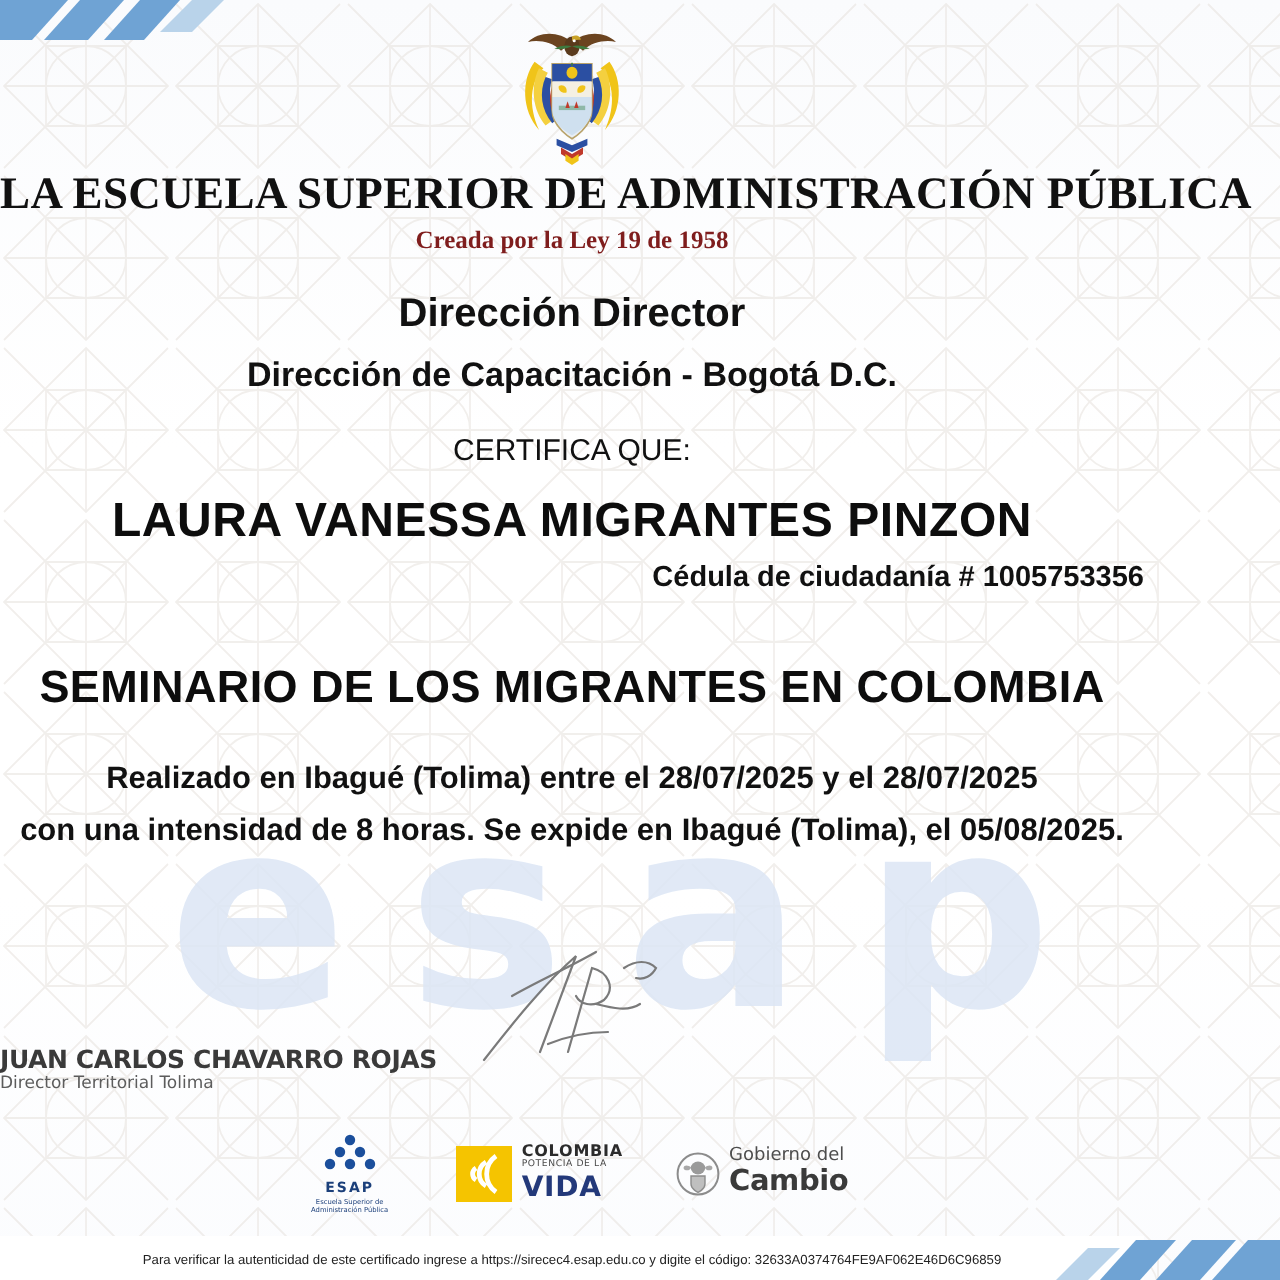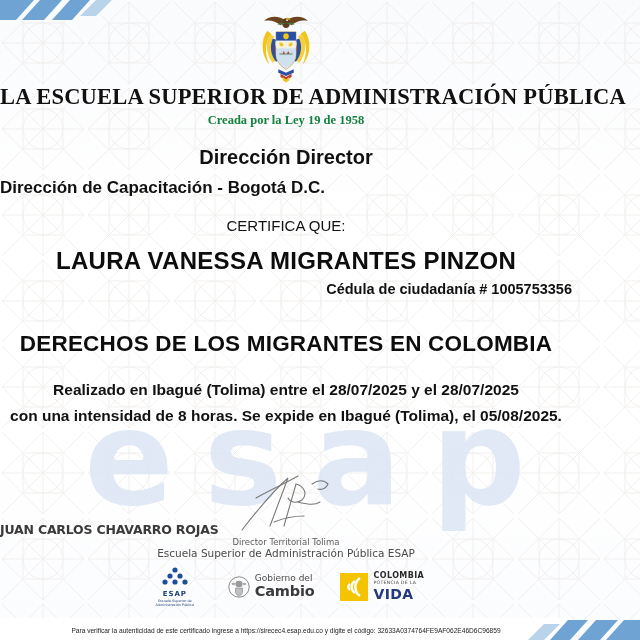--- a/index.html
+++ b/index.html
@@ -94,36 +94,37 @@
   }
   .org-law {
     position: absolute;
     top: 113px;
     left: 0;
     right: 0;
     text-align: center;
     font-family: "Liberation Serif", serif;
     font-weight: bold;
     font-size: 12.5px;
-    color: #15803d;
+    color: #7f1d1d;
   }
 
   .dir-national {
     position: absolute;
     top: 146px;
     left: 0; right: 0;
     text-align: center;
     font-size: 20px;
     font-weight: bold;
     color: #111111;
   }
   .dir-sub {
     position: absolute;
     top: 178px;
     left: 0; right: 0;
+    text-align: center;
     font-size: 17px;
     font-weight: bold;
     color: #111111;
   }
   .certifies {
     position: absolute;
     top: 217px;
     left: 0; right: 0;
     text-align: center;
     font-size: 15px;
@@ -197,21 +198,21 @@
     font-family: "DejaVu Sans", sans-serif;
     font-size: 12.5px;
     font-weight: bold;
     color: #3a3a3a;
     letter-spacing: -0.2px;
   }
   .signer-role {
     position: absolute;
     top: 537px;
     left: 0; right: 0;
-    text-align: center;
+    text-align: left;
     font-family: "DejaVu Sans", sans-serif;
     font-size: 8.5px;
     color: #5c5c5c;
   }
   .signer-org {
     position: absolute;
     top: 547px;
     left: 0; right: 0;
     text-align: center;
     font-family: "DejaVu Sans", sans-serif;
@@ -412,85 +413,84 @@
     </svg>
 
     <div class="org-title">LA ESCUELA SUPERIOR DE ADMINISTRACIÓN PÚBLICA</div>
     <div class="org-law">Creada por la Ley 19 de 1958</div>
 
     <div class="dir-national">Dirección Director</div>
     <div class="dir-sub">Dirección de Capacitación - Bogotá D.C.</div>
     <div class="certifies">CERTIFICA QUE:</div>
     <div class="holder-name">LAURA VANESSA MIGRANTES PINZON</div>
     <div class="holder-id">Cédula de ciudadanía # 1005753356</div>
-    <div class="course-title">DERECHOS DE LOS MIGRANTES EN COLOMBIA</div>
+    <div class="course-title">SEMINARIO DE LOS MIGRANTES EN COLOMBIA</div>
     <div class="detail-line l1">Realizado en Ibagué (Tolima) entre el 28/07/2025 y el 28/07/2025</div>
     <div class="detail-line l2">con una intensidad de 8 horas. Se expide en Ibagué (Tolima), el 05/08/2025.</div>
 
     <svg class="signature-mark" viewBox="0 0 120 62">
       <g fill="none" stroke="#7a7a7a" stroke-width="1.1" stroke-linecap="round">
         <path d="M16 58 C30 40 46 20 62 6 C56 22 50 38 44 54"></path>
         <path d="M30 26 C44 18 58 12 72 4"></path>
         <path d="M58 54 C62 40 66 26 70 12 C78 14 82 22 76 28 C70 32 64 30 62 26"></path>
         <path d="M72 30 C80 32 88 34 94 30"></path>
         <path d="M86 12 C92 8 98 8 102 12 C100 16 96 18 92 17"></path>
         <path d="M48 50 C58 46 68 44 78 44"></path>
       </g>
     </svg>
 
     <div class="signer-name">JUAN CARLOS CHAVARRO ROJAS</div>
     <div class="signer-role">Director Territorial Tolima</div>
-    <div class="signer-org">Escuela Superior de Administración Pública ESAP</div>
 
     <div class="logo-strip">
 
       <div class="logo logo-esap">
         <svg width="34" height="24" viewBox="0 0 34 24">
           <g fill="#1b4f9c">
             <circle cx="17" cy="4" r="2.6"></circle>
             <circle cx="12" cy="10" r="2.6"></circle>
             <circle cx="22" cy="10" r="2.6"></circle>
             <circle cx="7" cy="16" r="2.6"></circle>
             <circle cx="17" cy="16" r="2.6"></circle>
             <circle cx="27" cy="16" r="2.6"></circle>
           </g>
         </svg>
         <div class="esap-word">ESAP</div>
         <div class="esap-sub">Escuela Superior de Administración Pública</div>
-      </div>
-
-      <div class="logo logo-gobierno">
-        <svg width="22" height="24" viewBox="0 0 22 24">
-          <circle cx="11" cy="12" r="10.2" fill="none" stroke="#8c8c8c" stroke-width="1"></circle>
-          <ellipse cx="11" cy="9" rx="3.6" ry="3.2" fill="#9a9a9a"></ellipse>
-          <path d="M6.5 8 C4 7 3 9 4.5 10 C6 10.6 7.5 9.6 7.5 8.6 Z" fill="#a8a8a8"></path>
-          <path d="M15.5 8 C18 7 19 9 17.5 10 C16 10.6 14.5 9.6 14.5 8.6 Z" fill="#a8a8a8"></path>
-          <path d="M7.5 13 L14.5 13 L14.5 17 C14.5 19.6 11 21.2 11 21.2 C11 21.2 7.5 19.6 7.5 17 Z" fill="#bfbfbf" stroke="#8c8c8c" stroke-width="0.7"></path>
-        </svg>
-        <div class="gob-text">
-          <div class="gob-t1">Gobierno del</div>
-          <div class="gob-t2">Cambio</div>
-        </div>
       </div>
 
       <div class="logo logo-colombia">
         <svg width="28" height="28" viewBox="0 0 28 28">
           <rect width="28" height="28" fill="#f5c400"></rect>
           <g fill="none" stroke="#ffffff" stroke-width="2.4">
             <path d="M20 5 A11 11 0 0 0 20 23"></path>
             <path d="M15 8 A7 7 0 0 0 15 20"></path>
             <path d="M10 11 A3.5 3.5 0 0 0 10 17"></path>
           </g>
         </svg>
         <div class="col-text">
           <div class="col-t1">COLOMBIA</div>
           <div class="col-t2">POTENCIA DE LA</div>
           <div class="col-t3">VIDA</div>
         </div>
       </div>
 
+      <div class="logo logo-gobierno">
+        <svg width="22" height="24" viewBox="0 0 22 24">
+          <circle cx="11" cy="12" r="10.2" fill="none" stroke="#8c8c8c" stroke-width="1"></circle>
+          <ellipse cx="11" cy="9" rx="3.6" ry="3.2" fill="#9a9a9a"></ellipse>
+          <path d="M6.5 8 C4 7 3 9 4.5 10 C6 10.6 7.5 9.6 7.5 8.6 Z" fill="#a8a8a8"></path>
+          <path d="M15.5 8 C18 7 19 9 17.5 10 C16 10.6 14.5 9.6 14.5 8.6 Z" fill="#a8a8a8"></path>
+          <path d="M7.5 13 L14.5 13 L14.5 17 C14.5 19.6 11 21.2 11 21.2 C11 21.2 7.5 19.6 7.5 17 Z" fill="#bfbfbf" stroke="#8c8c8c" stroke-width="0.7"></path>
+        </svg>
+        <div class="gob-text">
+          <div class="gob-t1">Gobierno del</div>
+          <div class="gob-t2">Cambio</div>
+        </div>
+      </div>
+
     </div>
 
     <div class="footer-bar"></div>
     <div class="footer-text">Para verificar la autenticidad de este certificado ingrese a https://sirecec4.esap.edu.co y digite el código: 32633A0374764FE9AF062E46D6C96859</div>
 
   </div>
 </div>
 
 </body></html>

